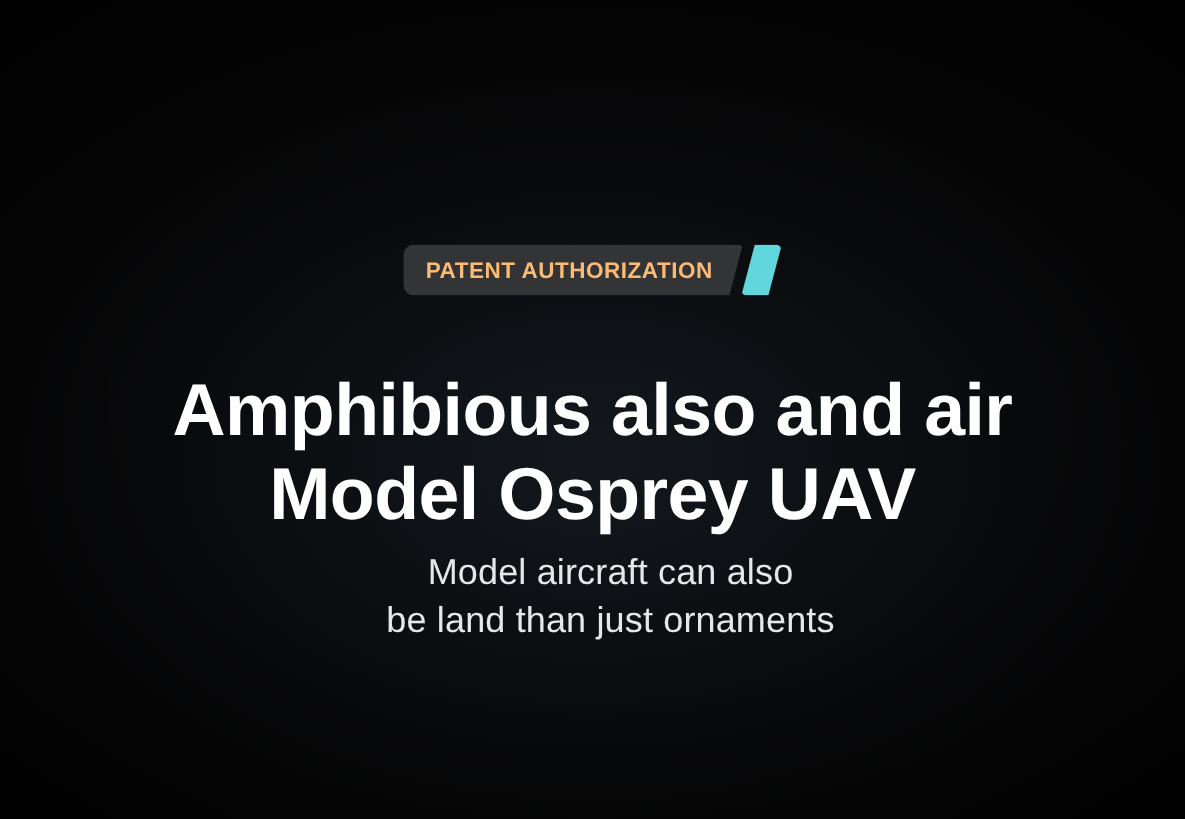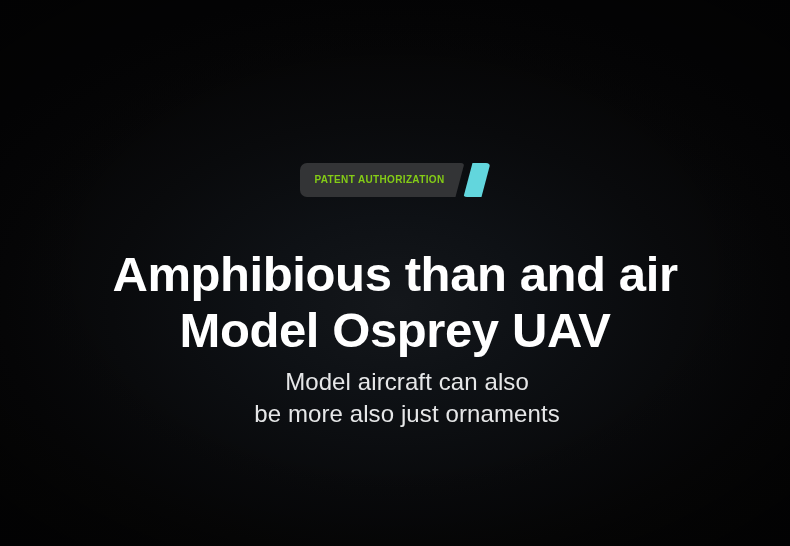--- a/index.html
+++ b/index.html
@@ -60,24 +60,24 @@
     display: flex;
     align-items: center;
     height: 34px;
     padding: 0 20px 0 15px;
     background: #333436;
     border-radius: 7px 3px 3px 7px;
     -webkit-clip-path: polygon(0 0, 100% 0, calc(100% - 9px) 100%, 0 100%);
     clip-path: polygon(0 0, 100% 0, calc(100% - 9px) 100%, 0 100%);
   }
   .badge-label {
-    font-size: 10px;
+    font-size: 15px;
     font-weight: bold;
     letter-spacing: 0.35px;
-    color: #84cc16;
+    color: #fdba74;
     line-height: 1;
     white-space: nowrap;
   }
   .badge-accent {
     width: 27px;
     height: 34px;
     margin-left: -1px;
     background: #62d6dd;
     border-radius: 4px;
     -webkit-clip-path: polygon(9px 0, 100% 0, calc(100% - 9px) 100%, 0 100%);
@@ -127,23 +127,23 @@
     <div class="badge-wrap">
       <div class="badge">
         <div class="badge-body">
           <span class="badge-label">PATENT AUTHORIZATION</span>
         </div>
         <div class="badge-accent"></div>
       </div>
     </div>
 
     <h1 class="headline">
-      <span class="headline-line">Amphibious than and air</span>
+      <span class="headline-line">Amphibious also and air</span>
       <span class="headline-line">Model Osprey UAV</span>
     </h1>
 
     <p class="subtitle">
       <span class="subtitle-line">Model aircraft can also</span>
-      <span class="subtitle-line">be more also just ornaments</span>
+      <span class="subtitle-line">be land than just ornaments</span>
     </p>
 
   </div>
 </div>
 
 </body></html>

